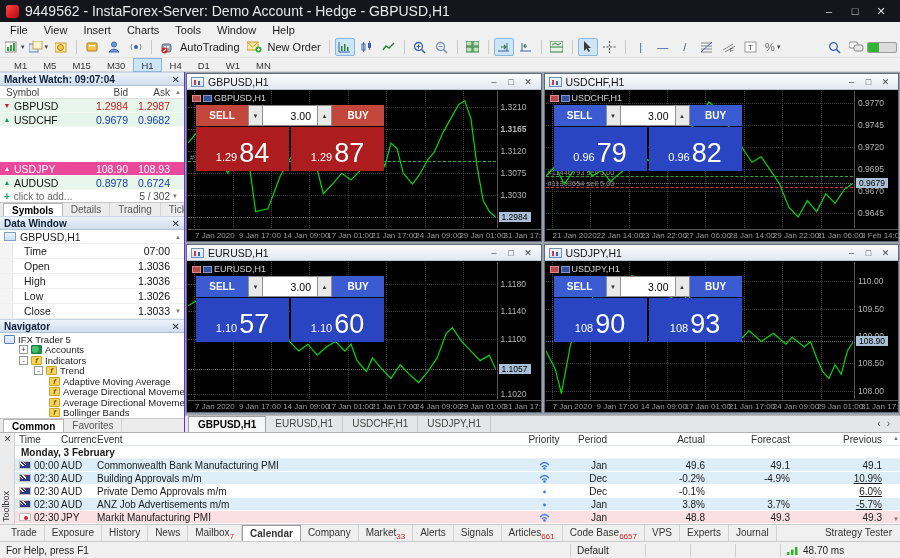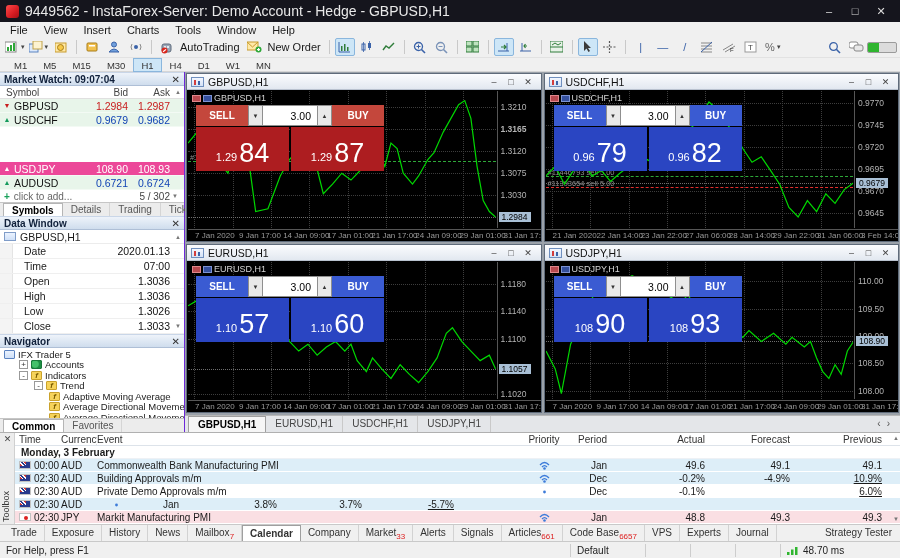--- a/index.html
+++ b/index.html
@@ -433,21 +433,21 @@
           <div class="mwrow sel">
             <span class="arr" style="color: rgb(255, 255, 255);">▲</span>
             <span class="sym">USDJPY</span>
             <span class="bid">108.90</span>
             <span class="ask">108.93</span>
             <span class="pad"></span>
           </div>
           <div class="mwrow">
             <span class="arr" style="color: rgb(20, 154, 92);">▲</span>
             <span class="sym">AUDUSD</span>
-            <span class="bid" style="color: rgb(18, 68, 180);">0.6721</span>
+            <span class="bid" style="color: rgb(18, 68, 180);">0.8978</span>
             <span class="ask" style="color: rgb(18, 68, 180);">0.6724</span>
             <span class="pad"></span>
           </div>
         </div>
       <div class="mw-add">
         <span class="plus">+</span>
         <span>click to add...</span>
         <span class="cnt">5 / 302</span>
         <span class="dn">▼</span>
       </div>
@@ -463,24 +463,20 @@
         <span class="px">✕</span>
       </div>
       <div class="dwbody">
         <div class="dwsym">
           <span class="mini"></span>
           <span>GBPUSD,H1</span>
           <span class="up">▲</span>
         </div>
         <div class="dwstrip"></div>
         <div id="dwrows">
-            <div class="dwrow">
-              <span class="k">Date</span>
-              <span class="v">2020.01.13</span>
-            </div>
             <div class="dwrow">
               <span class="k">Time</span>
               <span class="v">07:00</span>
             </div>
             <div class="dwrow">
               <span class="k">Open</span>
               <span class="v">1.3036</span>
             </div>
             <div class="dwrow">
               <span class="k">High</span>
@@ -939,20 +935,21 @@
             <span class="cc fc"></span>
             <span class="cc prev und">6.0%</span>
             <span class="cc sc"></span>
           </div>
           <div class="calrow blue">
             <span class="cc time">
               <span class="flag AUD"></span>
               <span>02:30</span>
             </span>
             <span class="cc cur">AUD</span>
+            <span class="cc event">ANZ Job Advertisements m/m</span>
             <span class="cc prio">
               <svg width="11" height="9">
                 <circle cx="5.5" cy="5" r="1.4" fill="#3c7bd9"></circle>
               </svg>
             </span>
             <span class="cc period">Jan</span>
             <span class="cc act">3.8%</span>
             <span class="cc fc">3.7%</span>
             <span class="cc prev und">-5.7%</span>
             <span class="cc sc"></span>

